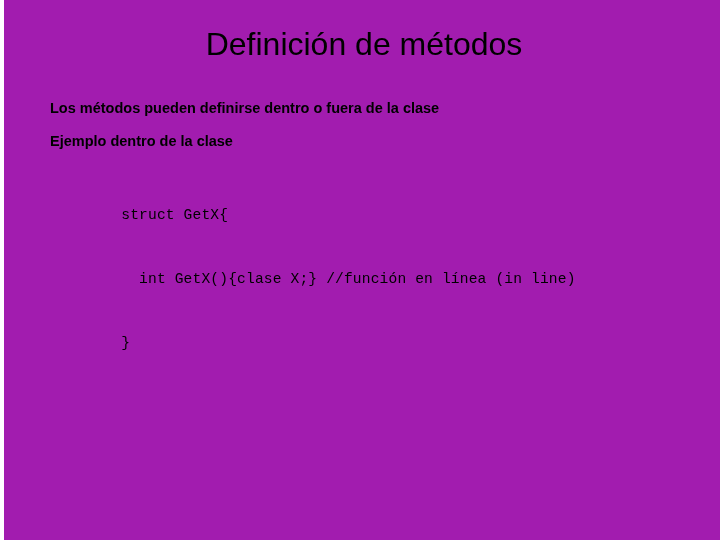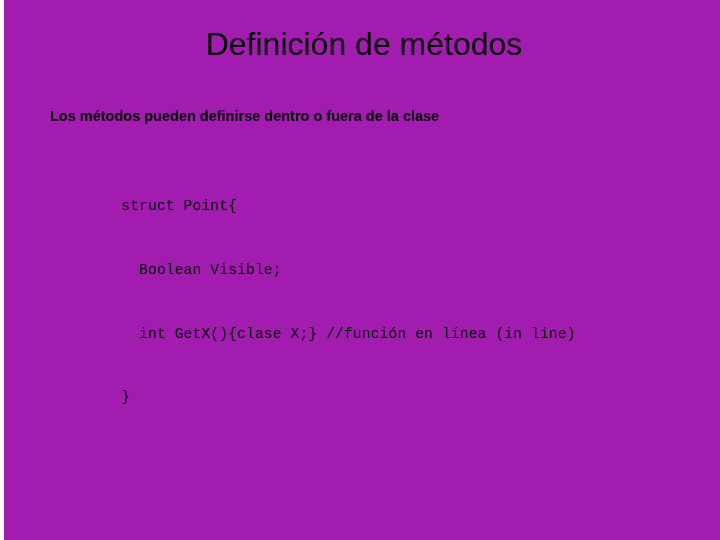--- a/index.html
+++ b/index.html
@@ -52,21 +52,21 @@
 
   .lead-line {
     font-family: "Liberation Sans", sans-serif;
     font-size: 14.5px;
     font-weight: bold;
     line-height: 17px;
     color: #000000;
     white-space: nowrap;
   }
 
-  .lead-line.first { margin: 12px 0 0 0; }
+  .lead-line.first { margin: 4px 0 0 0; }
 
   .spacer-sm { height: 16px; }
   .spacer-xs { height: 13px; }
 
   
   .code-block {
     font-family: "Liberation Mono", "DejaVu Sans Mono", monospace;
     font-size: 14.6px;
     line-height: 21.2px;
     font-weight: 400;
@@ -91,24 +91,24 @@
 <div class="slide">
 
   <div class="slide-title">Definición de métodos</div>
 
   <div class="body-area">
 
     <div class="lead-line first">Los métodos pueden definirse dentro o fuera de la clase</div>
 
     <div class="spacer-sm"></div>
 
+    <div class="lead-line">Ejemplo dentro de la clase</div>
 
     <div class="spacer-xs"></div>
 
     <div class="code-block">
-      <span class="code-line">        struct Point{</span>
-      <span class="code-line">          Boolean Visible;</span>
+      <span class="code-line">        struct GetX{</span>
       <span class="code-line wrap-line">          int GetX(){clase X;} //función en línea (in line)</span>
       <span class="code-line">        }</span>
     </div>
 
   </div>
 </div>
 
 </body></html>

